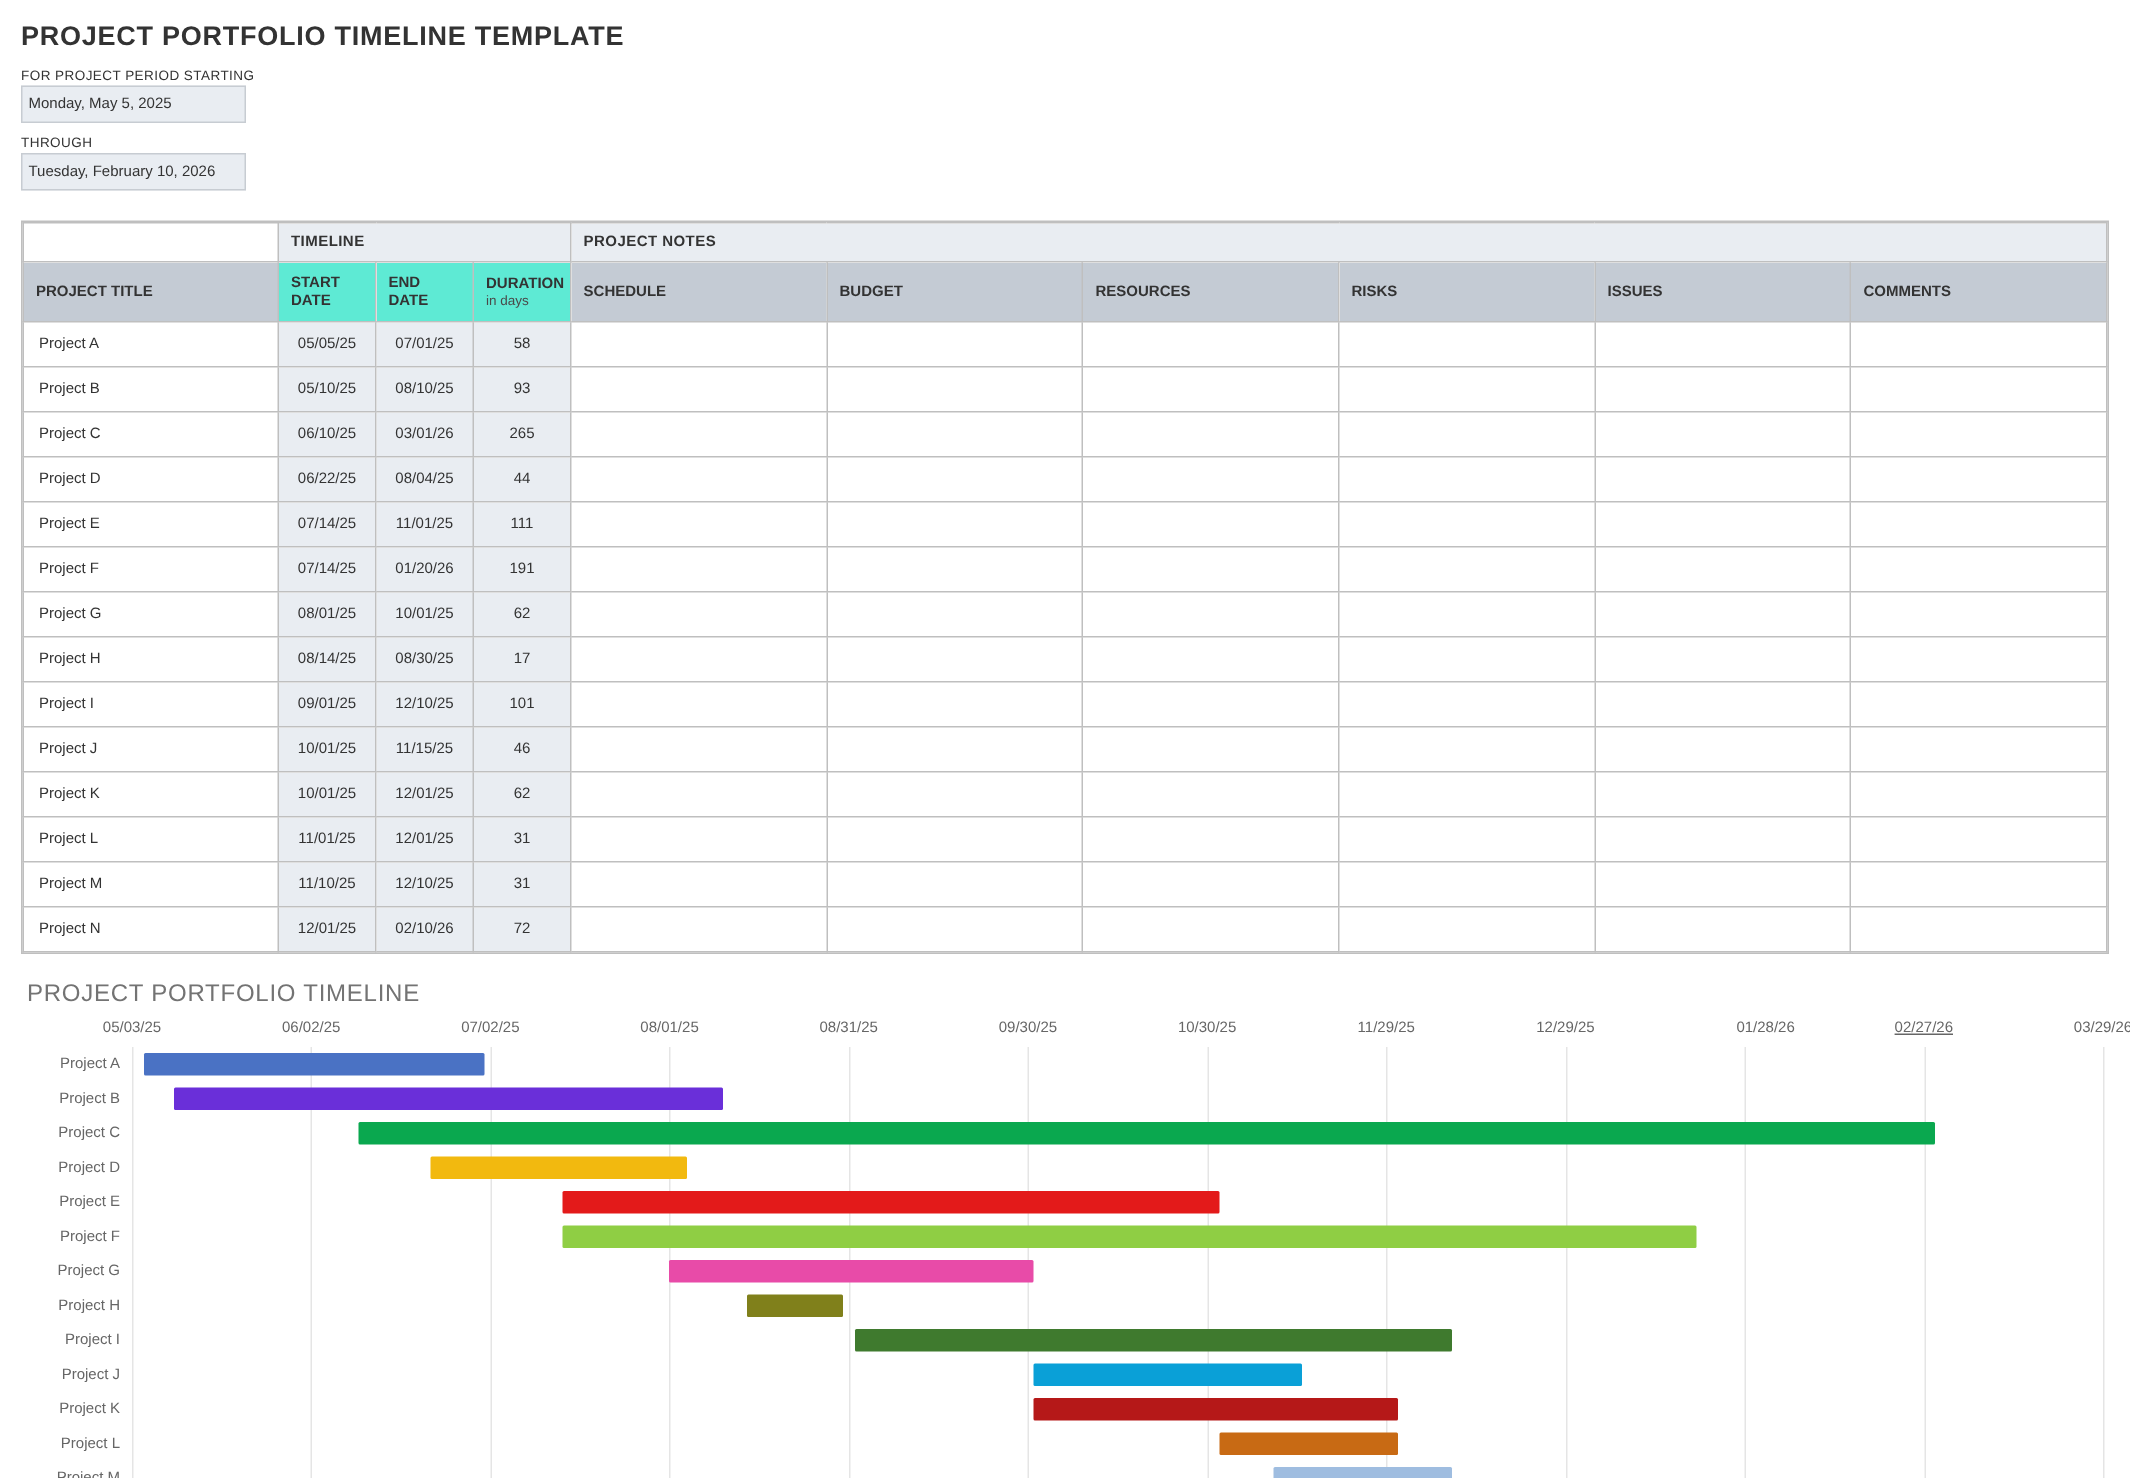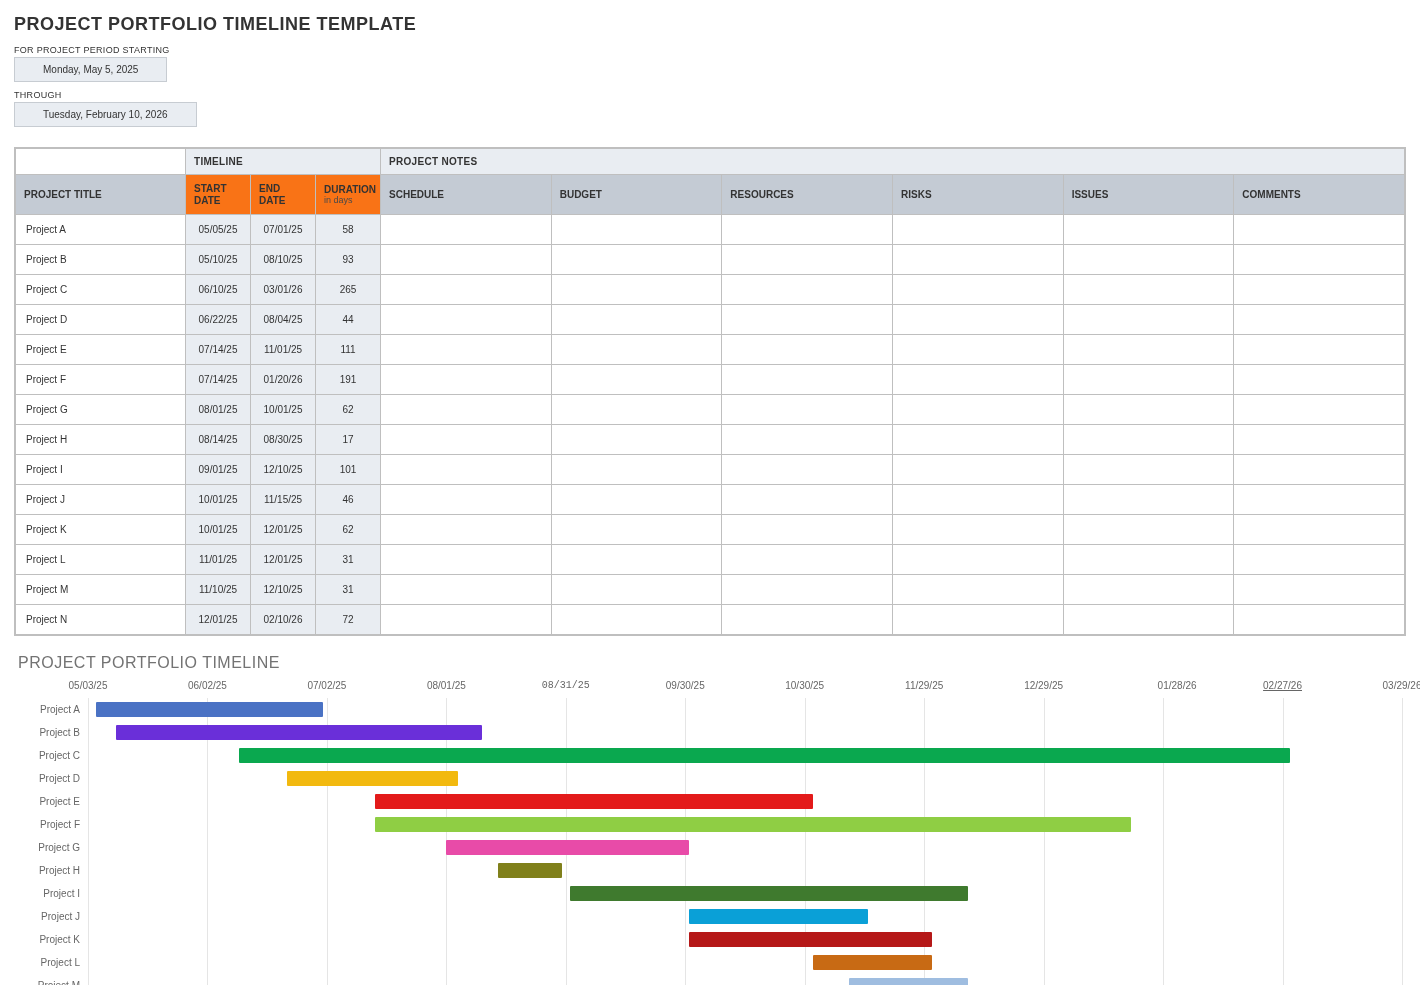--- a/index.html
+++ b/index.html
@@ -19,21 +19,21 @@
   }
   .label-small {
     font-size: 9px;
     letter-spacing: 0.3px;
     margin: 2px 0;
   }
   .date-box {
     display: inline-block;
     background: #e9edf2;
     border: 1px solid #c7ccd2;
-    padding: 6px 28px;
+    padding: 6px 4px;
     font-size: 10px;
     margin-bottom: 6px;
     min-width: 150px;
   }
   .table-wrap {
     margin-top: 14px;
     border: 1px solid #bfbfbf;
   }
   table.portfolio {
     border-collapse: collapse;
@@ -57,21 +57,21 @@
   }
   .group-row th.first-blank { background: #fff; border-top: 1px solid #bfbfbf; }
   .head-row th {
     background: #c4cbd4;
     font-weight: 700;
     font-size: 9px;
     line-height: 1.15;
     height: 40px;
   }
   .head-row th.sub {
-    background: #f97316;
+    background: #5eead4;
     font-weight: 700;
   }
   .head-row th .sub-note {
     display: block;
     font-weight: 400;
     font-size: 9px;
     color: #4a4a4a;
   }
   tbody td.title-cell { background: #fff; padding-left: 10px; }
   tbody td.tl-cell {
@@ -379,21 +379,21 @@
 <div class="chart-title">PROJECT PORTFOLIO TIMELINE</div>
 
 <div class="chart">
   <div class="axis-row">
     <div class="row-label"></div>
     <div class="ticks" id="axis-ticks">
         <div class="tick" style="left: 0%;">05/03/25</div>
         <div class="tick" style="left: 9.09091%;">06/02/25</div>
         <div class="tick" style="left: 18.1818%;">07/02/25</div>
         <div class="tick" style="left: 27.2727%;">08/01/25</div>
-        <div class="tick" style="left: 36.3636%; font-family: Liberation Mono, monospace;">08/31/25</div>
+        <div class="tick" style="left: 36.3636%;">08/31/25</div>
         <div class="tick" style="left: 45.4545%;">09/30/25</div>
         <div class="tick" style="left: 54.5455%;">10/30/25</div>
         <div class="tick" style="left: 63.6364%;">11/29/25</div>
         <div class="tick" style="left: 72.7273%;">12/29/25</div>
         <div class="tick" style="left: 81.8182%; padding-left: 28px;">01/28/26</div>
         <div class="tick" style="left: 90.9091%; text-decoration: underline;">02/27/26</div>
         <div class="tick" style="left: 100%;">03/29/26</div>
       </div>
   </div>
   <div class="plot" id="plot" style="position: relative;">

